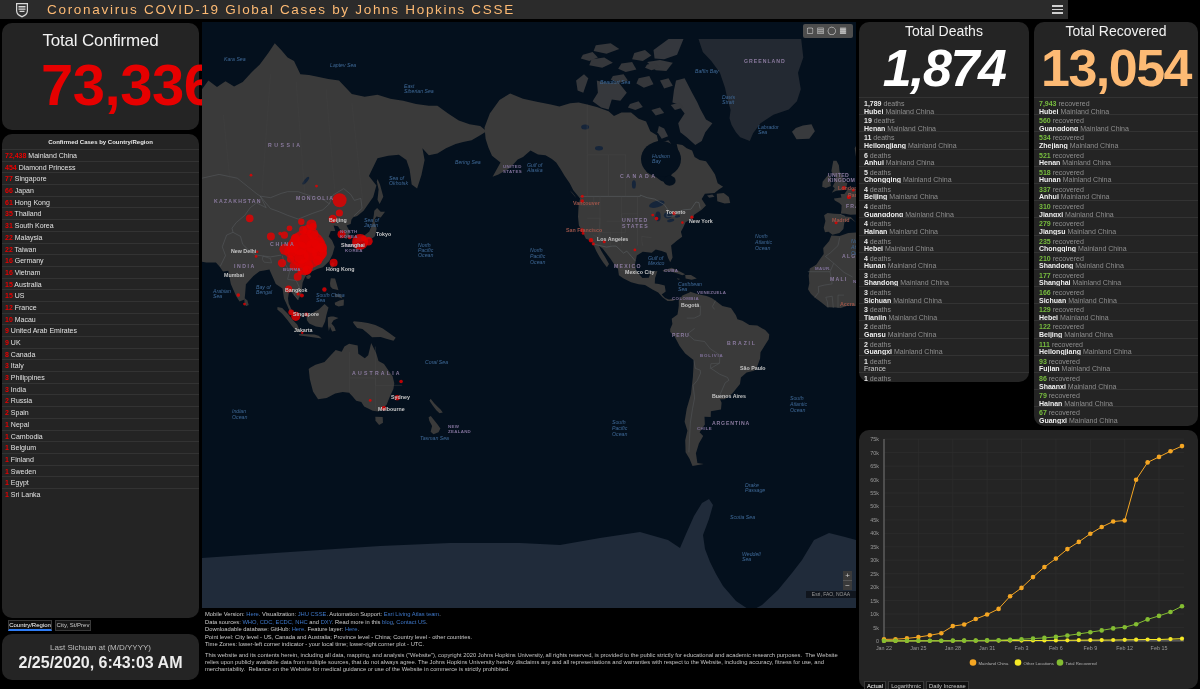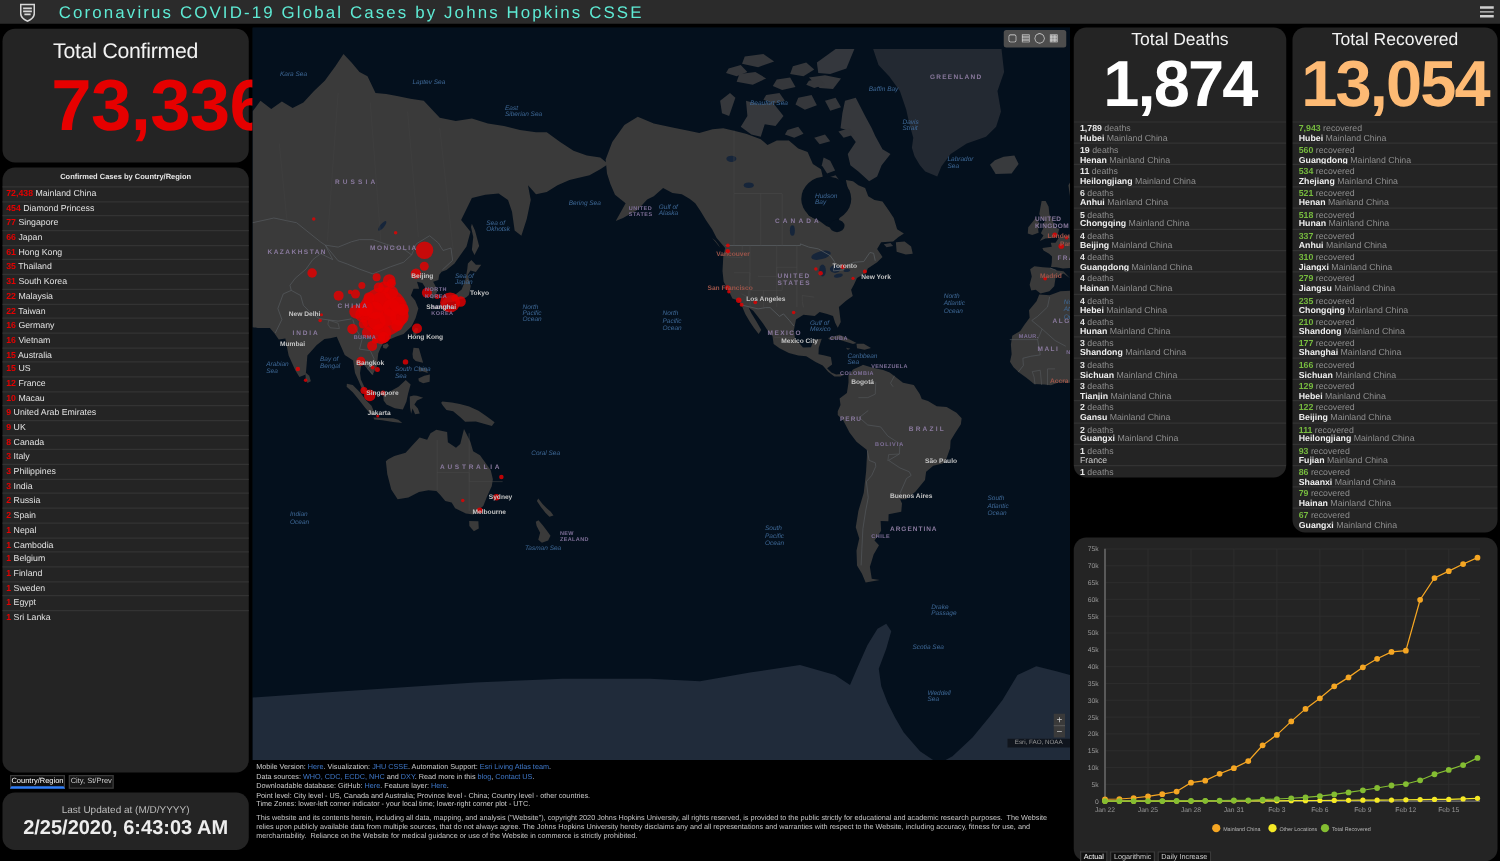--- a/index.html
+++ b/index.html
@@ -1,20 +1,20 @@
 <!DOCTYPE html>
 <html><head><meta charset="utf-8">
 <style>
 * { margin:0; padding:0; box-sizing:border-box; }
 html,body { width:1200px; height:689px; background:#000; overflow:hidden;
   font-family:"Liberation Sans",sans-serif; }
 .abs { position:absolute; }
 .panel { position:absolute; background:#242424;border-radius:10px; }
-#topbar { position:absolute; left:0; top:0; width:1200px; height:19px; background:#2b2b2b;
-  color:#5eead4; font-size:13.5px; letter-spacing:1.7px; line-height:19px; }
+#topbar { position:absolute; left:0; top:0; width:1068px; height:19px; background:#2b2b2b;
+  color:#fdba74; font-size:13.5px; letter-spacing:1.7px; line-height:19px; }
 #topbar .ttl { position:absolute; left:47px; top:0; }
 #burger { position:absolute; right:5px; top:5px; width:11px; }
 #burger div { height:1.5px; background:#cfcfcf; margin-bottom:2px; }
 #p-conf { left:2px; top:23px; width:197px; height:107px; }
 #p-conf .t { text-align:center; margin-top:8px; color:#f2f2f2; font-size:17px; letter-spacing:-0.2px; }
 #p-conf .n { text-align:center; margin-top:0px; color:#e60000; font-size:58px; font-weight:bold; letter-spacing:-0.5px;padding-left:39px; }
 #p-list { left:2px; top:134px; width:197px; height:484px; }
 #p-list .hd { text-align:center; color:#e8e8e8; font-size:6px; font-weight:bold; padding:5px 0 4px; }
 .crow { height:11.7px; line-height:11.7px; border-top:1px solid #333; padding-left:3px;
   font-size:7px; color:#e2e2e2; white-space:nowrap; overflow:hidden; }
@@ -28,21 +28,21 @@
 #p-upd .d { color:#ededed; font-size:16px; font-weight:bold; margin-top:2px; letter-spacing:0px; }
 #mapwrap { position:absolute; left:202px; top:22px; width:654px; height:586px; background:#04101d; }
 #attrib { position:absolute; left:205px; top:611px; width:648px; color:#cccccc;
   font-size:5.8px; line-height:7.6px; }
 #attrib a { color:#3f78c9; text-decoration:none; }
 #attrib .para { margin-top:3px; color:#c5c5c5; line-height:7.2px; }
 #p-death { left:859px; top:22px; width:170px; height:360px; }
 #p-recov { left:1034px; top:22px; width:164px; height:404px; }
 .bigt { text-align:center; color:#f2f2f2; font-size:14px; margin-top:1px; }
 .bign { text-align:center; font-size:52px; font-weight:bold; letter-spacing:-1.5px; margin-top:-1px; }
-#p-death .bign { color:#fff; }
+#p-death .bign { color:#fff;font-style:italic; }
 #p-recov .bign { color:#fdba74; }
 .dlist { position:absolute; left:0; top:75px; right:0; bottom:0; overflow:hidden; }
 .drow { height:17.2px; border-top:1px solid #333; padding:2px 0 0 5px; font-size:7px;
   line-height:7.5px; white-space:nowrap; overflow:hidden; }
 .drow .dim { color:#8f8f8f; }
 .drow b { color:#efefef; }
 .drow .l2 { color:#efefef; }
 .drow .l2w { color:#cfcfcf; }
 .wnum { color:#e8e8e8; font-weight:bold; }
 .gnum { color:#77bc3f; font-weight:bold; }
@@ -118,21 +118,21 @@
     <div class="crow"><span class="num">1</span> Egypt</div>
     <div class="crow"><span class="num">1</span> Sri Lanka</div>
 </div>
 
 <div id="tabs">
   <div class="tab on" style="left:6px;width:44px;">Country/Region</div>
   <div class="tab" style="left:53px;width:36px;">City, St/Prev</div>
 </div>
 
 <div class="panel" id="p-upd">
-  <div class="s">Last Updated at (M/D/YYYY)</div>
+  <div class="s">Last Sichuan at (M/D/YYYY)</div>
   <div class="d">2/25/2020, 6:43:03 AM</div>
 </div>
 
 <div id="mapwrap"><svg class="map" width="654" height="586" viewBox="0 0 654 586">
 <rect width="654" height="586" fill="#04101d"></rect>
 <path d="M0,536 58,532 118,528 178,524 248,521 318,521 358,523 398,516 438,510 466,518 478,526 484,512 492,494 500,481 507,477 511,483 507,497 501,513 503,527 508,540 514,552 521,564 534,579 549,589 560,583 576,568 590,551 600,538 612,518 627,511 643,515 654,518 654,586 0,586Z" fill="#202b3a"></path>
 <path d="M0.0,67.2 6.4,58.5 15.0,65.1 23.5,59.2 32.1,64.4 40.7,60.0 49.2,50.7 57.8,42.5 66.3,30.9 72.8,21.2 79.2,28.0 85.6,35.5 92.0,39.0 98.4,52.3 107.0,53.1 115.6,54.7 126.3,57.0 137.0,58.5 149.8,72.1 162.6,74.8 175.5,72.7 188.3,76.7 201.2,78.7 214.0,81.9 226.8,83.8 235.4,83.8 246.1,91.6 256.8,98.5 267.5,102.3 278.2,103.9 284.6,109.2 278.2,113.3 269.6,118.2 261.1,120.1 253.6,122.0 244.0,126.2 235.4,131.5 226.8,133.3 220.4,126.2 222.6,138.0 219.4,153.2 215.1,166.6 209.7,162.4 207.6,147.3 204.4,138.0 196.9,132.8 186.2,133.7 175.5,136.3 166.9,153.9 174.4,163.4 171.2,175.1 161.6,188.7 155.2,193.9 151.3,195.3 149.4,197.7 148.7,202.0 144.5,203.4 148.3,210.3 144.5,217.1 141.9,215.7 142.3,210.9 140.2,208.1 138.0,207.6 135.9,204.3 131.6,203.4 133.3,209.0 128.8,209.0 126.7,214.4 130.1,218.4 132.7,224.8 130.5,232.4 127.3,239.0 120.9,245.2 115.1,247.1 110.9,249.0 105.9,250.4 102.7,255.7 100.6,260.8 99.5,270.9 95.9,278.2 93.1,274.4 87.3,267.7 86.0,276.4 86.7,281.5 92.4,293.7 88.4,290.9 85.0,283.0 82.0,276.4 80.5,266.4 73.8,261.9 67.4,247.4 62.1,248.5 57.6,249.2 51.4,253.9 43.9,262.3 43.2,270.9 42.6,277.5 37.5,279.5 34.2,274.2 28.9,262.3 27.0,253.0 26.3,248.8 21.0,249.5 17.5,244.5 13.9,240.4 4.3,240.4 0.0,239.7Z" fill="#3a3a3a"></path>
 <path d="M175.1,186.0 178.7,189.7 183.0,189.7 178.7,195.6 174.4,194.4 172.1,198.0 174.6,206.8 173.1,213.9 170.8,216.0 168.6,216.8 164.4,217.6 160.9,219.4 155.2,219.9 151.5,226.1 149.4,223.0 152.4,218.4 156.2,214.7 162.6,213.3 167.3,209.5 170.1,202.6 171.0,197.7 171.8,193.3 172.3,188.7Z" fill="#3a3a3a"></path>
 <path d="M175.5,156.9 178.0,162.4 181.3,174.8 177.6,181.9 175.5,177.7 176.6,167.6 174.8,159.5Z" fill="#3a3a3a"></path>
 <path d="M42.2,275.7 45.4,278.6 46.7,283.0 43.9,284.3 42.6,280.8Z" fill="#3a3a3a"></path>

